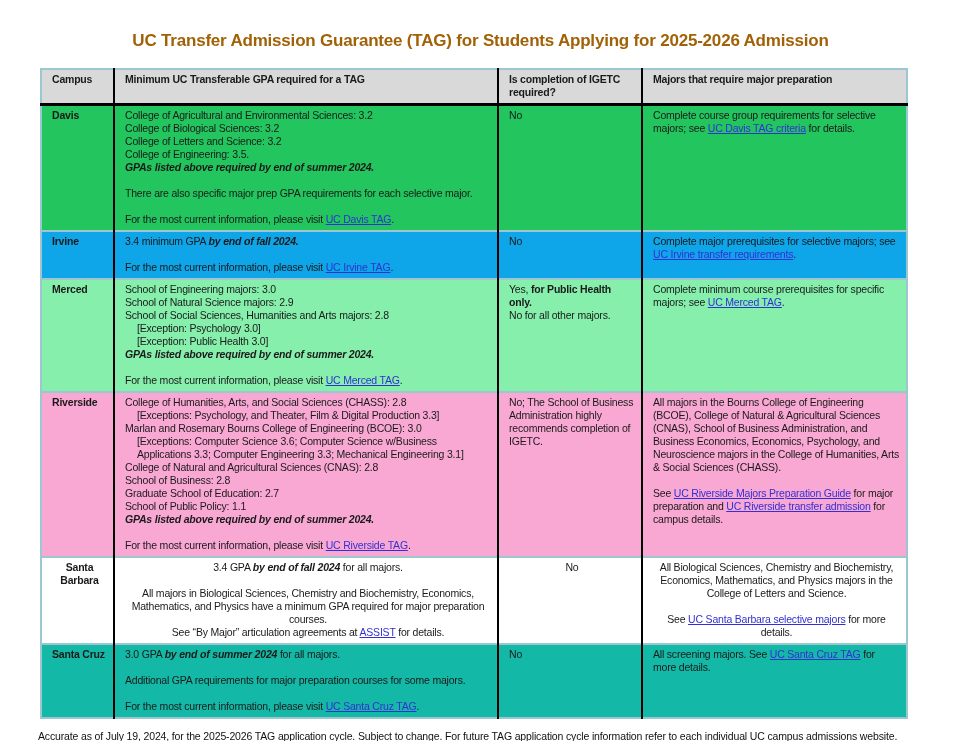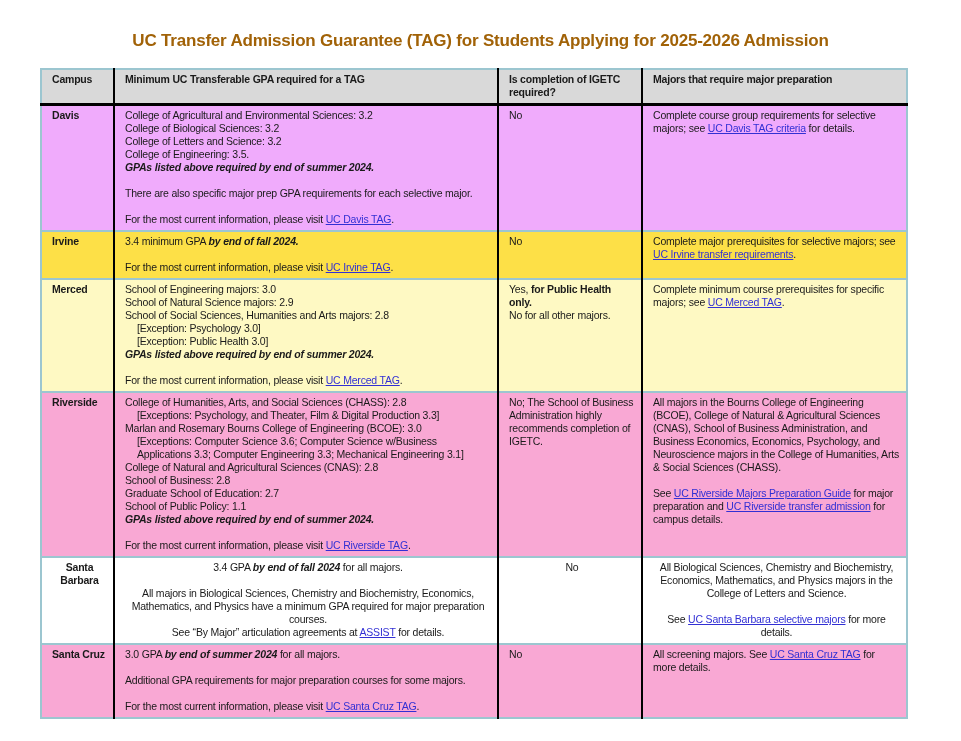--- a/index.html
+++ b/index.html
@@ -71,55 +71,55 @@
     </colgroup>
     <thead>
       <tr>
         <th>Campus</th>
         <th>Minimum UC Transferable GPA required for a TAG</th>
         <th>Is completion of IGETC required?</th>
         <th>Majors that require major preparation</th>
       </tr>
     </thead>
     <tbody>
-        <tr style="background: #f0abfc;">
+        <tr style="background: #22c55e;">
           <td class="campus">Davis</td>
           <td>
             <div class="line"><span>College of Agricultural and Environmental Sciences: 3.2</span></div>
             <div class="line"><span>College of Biological Sciences: 3.2</span></div>
             <div class="line"><span>College of Letters and Science: 3.2</span></div>
             <div class="line"><span>College of Engineering: 3.5.</span></div>
             <div class="line"><span class="bi">GPAs listed above required by end of summer 2024.</span></div>
             <div class="line">&nbsp;</div>
             <div class="line"><span>There are also specific major prep GPA requirements for each selective major.</span></div>
             <div class="line">&nbsp;</div>
             <div class="line"><span>For the most current information, please visit </span><a class="lnk" href="#">UC Davis TAG</a><span>.</span></div>
           </td>
           <td>
             <div class="line"><span>No</span></div>
           </td>
           <td>
             <div class="line"><span>Complete course group requirements for selective majors; see </span><a class="lnk" href="#">UC Davis TAG criteria</a><span> for details.</span></div>
           </td>
         </tr>
-        <tr style="background: #fde047;">
+        <tr style="background: #0ea5e9;">
           <td class="campus">Irvine</td>
           <td>
             <div class="line"><span>3.4 minimum GPA </span><span class="bi">by end of fall 2024.</span></div>
             <div class="line">&nbsp;</div>
             <div class="line"><span>For the most current information, please visit </span><a class="lnk" href="#">UC Irvine TAG</a><span>.</span></div>
           </td>
           <td>
             <div class="line"><span>No</span></div>
           </td>
           <td>
             <div class="line"><span>Complete major prerequisites for selective majors; see </span><a class="lnk" href="#">UC Irvine transfer requirements</a><span>.</span></div>
           </td>
         </tr>
-        <tr style="background: #fef9c3;">
+        <tr style="background: #86efac;">
           <td class="campus">Merced</td>
           <td>
             <div class="line"><span>School of Engineering majors: 3.0</span></div>
             <div class="line"><span>School of Natural Science majors: 2.9</span></div>
             <div class="line"><span>School of Social Sciences, Humanities and Arts majors: 2.8</span></div>
             <div class="line ind"><span>[Exception: Psychology 3.0]</span></div>
             <div class="line ind"><span>[Exception: Public Health 3.0]</span></div>
             <div class="line"><span class="bi">GPAs listed above required by end of summer 2024.</span></div>
             <div class="line">&nbsp;</div>
             <div class="line"><span>For the most current information, please visit </span><a class="lnk" href="#">UC Merced TAG</a><span>.</span></div>
@@ -166,33 +166,34 @@
           </td>
           <td>
             <div class="line"><span>No</span></div>
           </td>
           <td>
             <div class="line"><span>All Biological Sciences, Chemistry and Biochemistry, Economics, Mathematics, and Physics majors in the College of Letters and Science.</span></div>
             <div class="line">&nbsp;</div>
             <div class="line"><span>See </span><a class="lnk" href="#">UC Santa Barbara selective majors</a><span> for more details.</span></div>
           </td>
         </tr>
-        <tr style="background: #f9a8d4;">
+        <tr style="background: #14b8a6;">
           <td class="campus">Santa Cruz</td>
           <td>
             <div class="line"><span>3.0 GPA </span><span class="bi">by end of summer 2024</span><span> for all majors.</span></div>
             <div class="line">&nbsp;</div>
             <div class="line"><span>Additional GPA requirements for major preparation courses for some majors.</span></div>
             <div class="line">&nbsp;</div>
             <div class="line"><span>For the most current information, please visit </span><a class="lnk" href="#">UC Santa Cruz TAG</a><span>.</span></div>
           </td>
           <td>
             <div class="line"><span>No</span></div>
           </td>
           <td>
             <div class="line"><span>All screening majors. See </span><a class="lnk" href="#">UC Santa Cruz TAG</a><span> for more details.</span></div>
           </td>
         </tr>
       </tbody>
   </table>
 
+  <p class="footer">Accurate as of July 19, 2024, for the 2025-2026 TAG application cycle. Subject to change. For future TAG application cycle information refer to each individual UC campus admissions website.</p>
 
 </div>
 
 </body></html>

